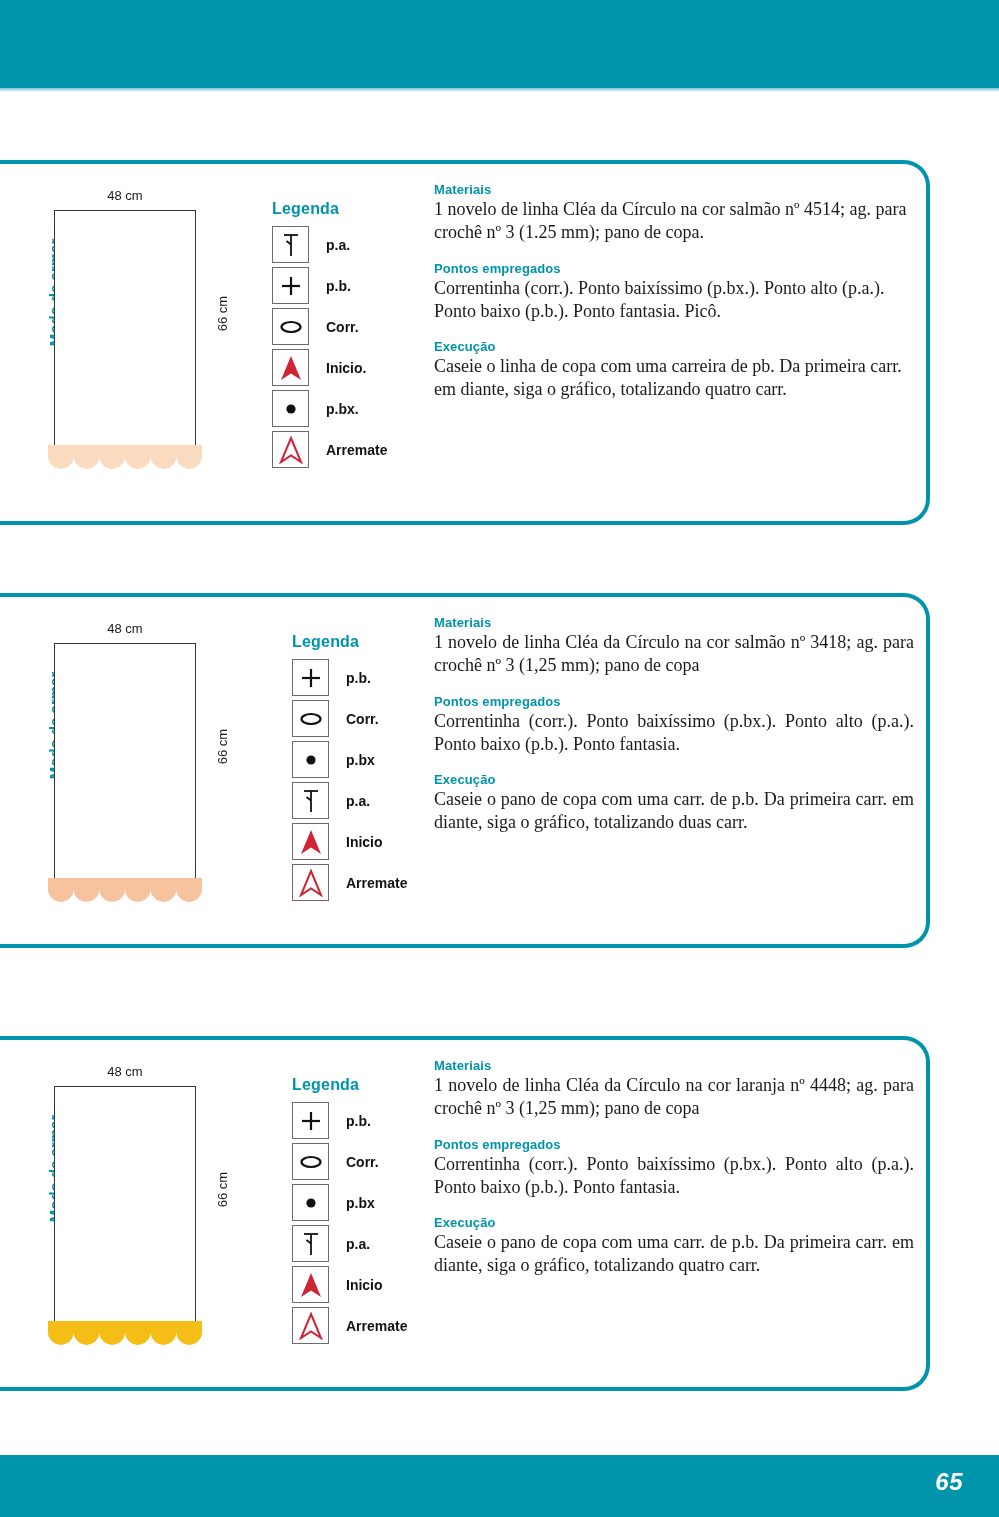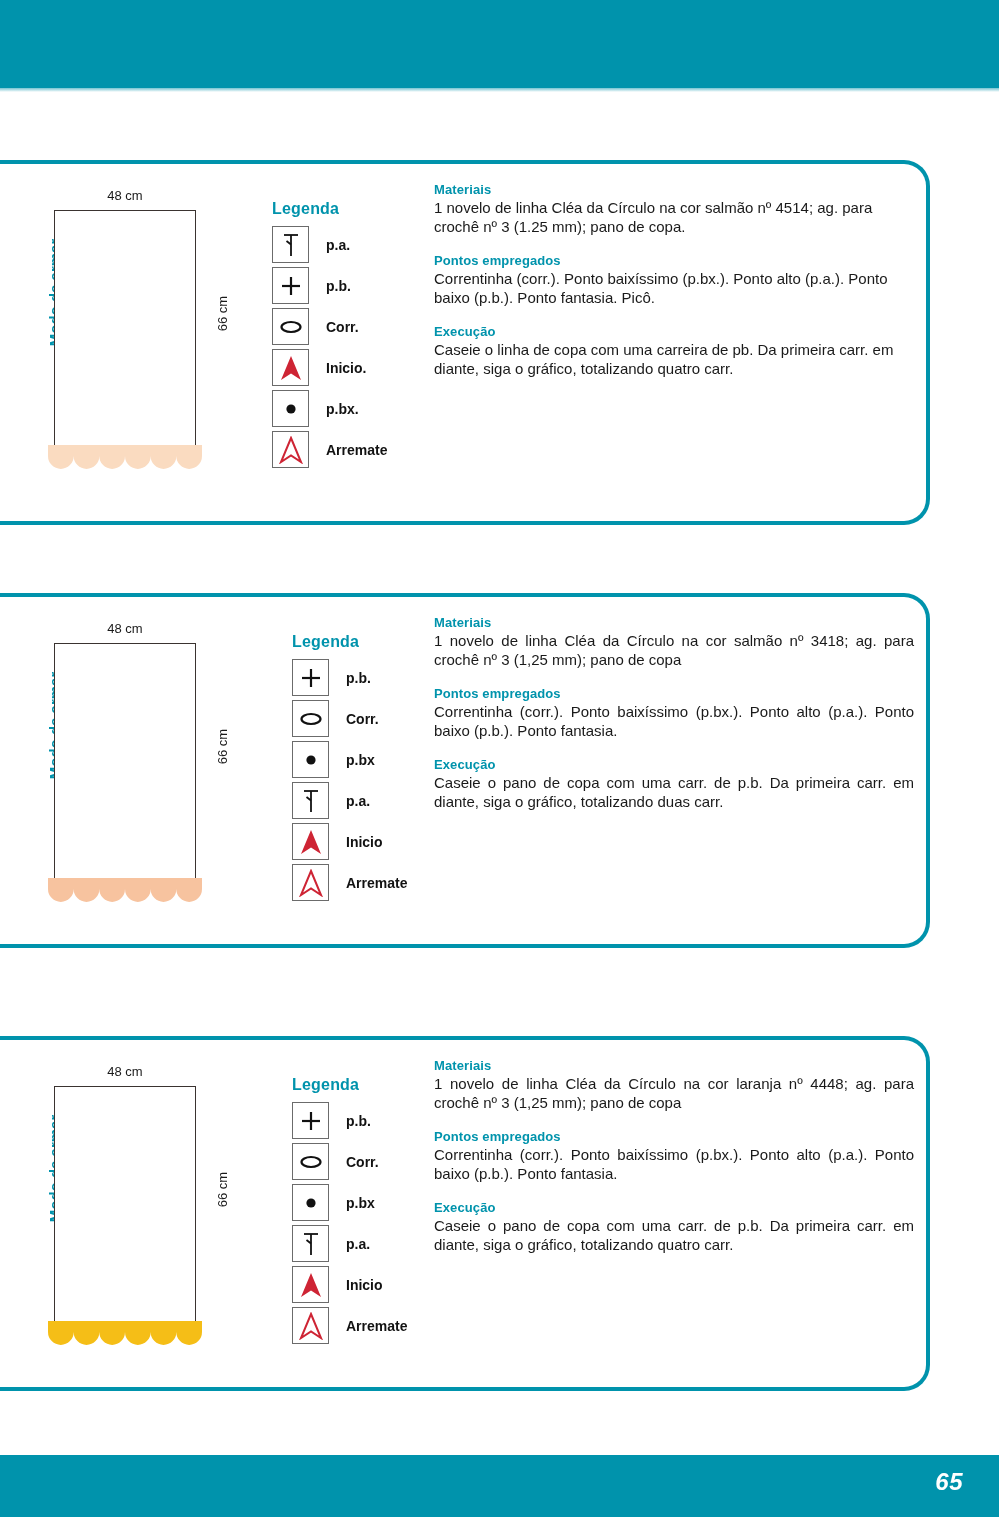--- a/index.html
+++ b/index.html
@@ -188,23 +188,24 @@
   #panel-3 .instructions { left: 474px; }
 
   .sec-head {
     color: #0093AC;
     font-size: 13px;
     font-weight: bold;
     margin: 0 0 1px 0;
     letter-spacing: 0.1px;
   }
   .sec-body {
-    font-size: 15px;
+    font-size: 18px;
     line-height: 1.27;
     margin: 0 0 17px 0;
+    font-family: Liberation Serif, serif;
   }
   .sec-body.justify { text-align: justify; }
   .sec-body:last-child { margin-bottom: 0; }
 </style>
 </head>
 <body>
 
 <div class="top-band"></div>
 <div class="top-band-shadow"></div>
 

